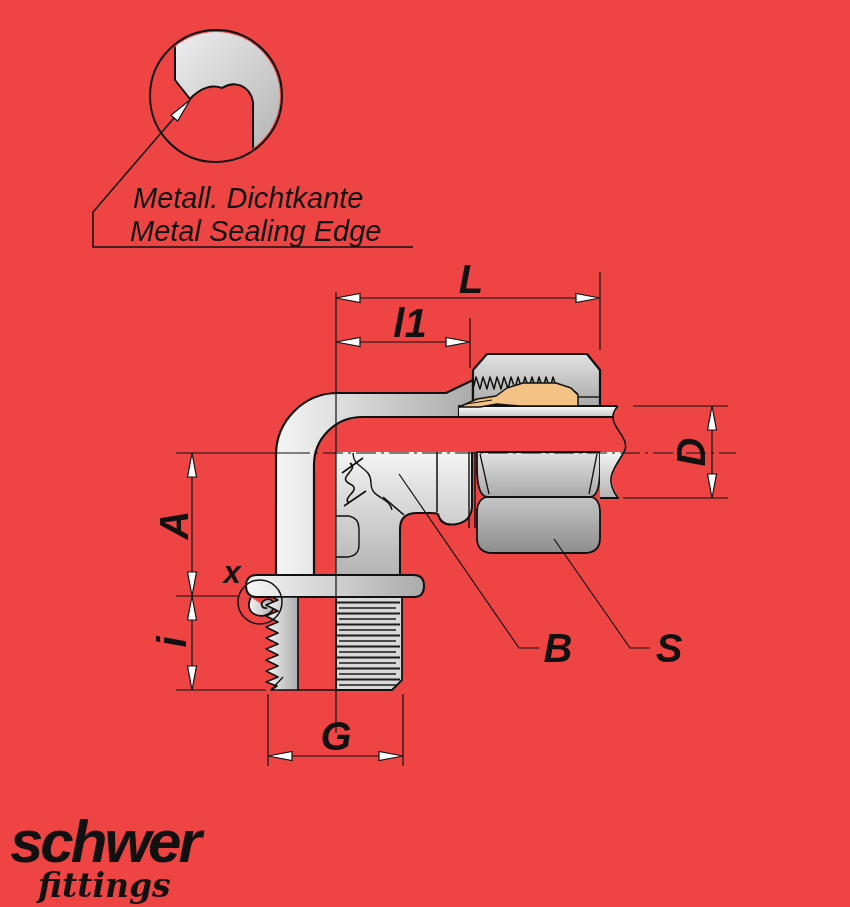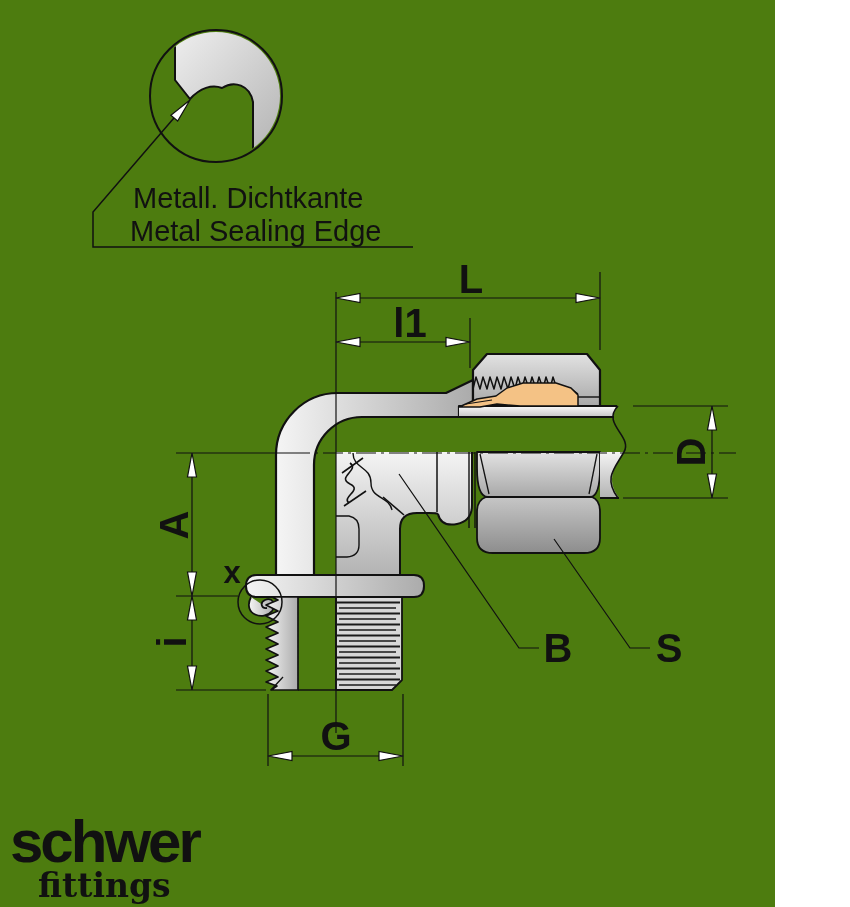--- a/index.html
+++ b/index.html
@@ -1,17 +1,17 @@
 <!DOCTYPE html>
 <html><head>
 <meta charset="utf-8">
 <style>
   html,body{margin:0;padding:0;background:#ffffff;}
-  .stage{position:relative;width:775px;height:907px;background:#4d7c0f;overflow:hidden;
-         font-family:"Liberation Sans",sans-serif;}
+  .stage{position:relative;width:850px;height:907px;background:#ef4444;overflow:hidden;
+         font-family:"Liberation Sans",sans-serif;font-style:italic;}
   svg{display:block}
   text{font-family:"Liberation Sans",sans-serif;fill:#111;}
   .dimlbl{font-weight:bold;font-size:40px;}
   .dimlbl-sm{font-weight:bold;font-size:31px;}
   .caption{font-size:29px;font-weight:400;}
   .logo-brand{font-weight:bold;font-size:60px;letter-spacing:-3px;}
   .logo-sub{font-family:"DejaVu Serif","Liberation Serif",serif;font-weight:bold;font-size:33px;letter-spacing:0px;}
 </style>
 </head>
 <body>

